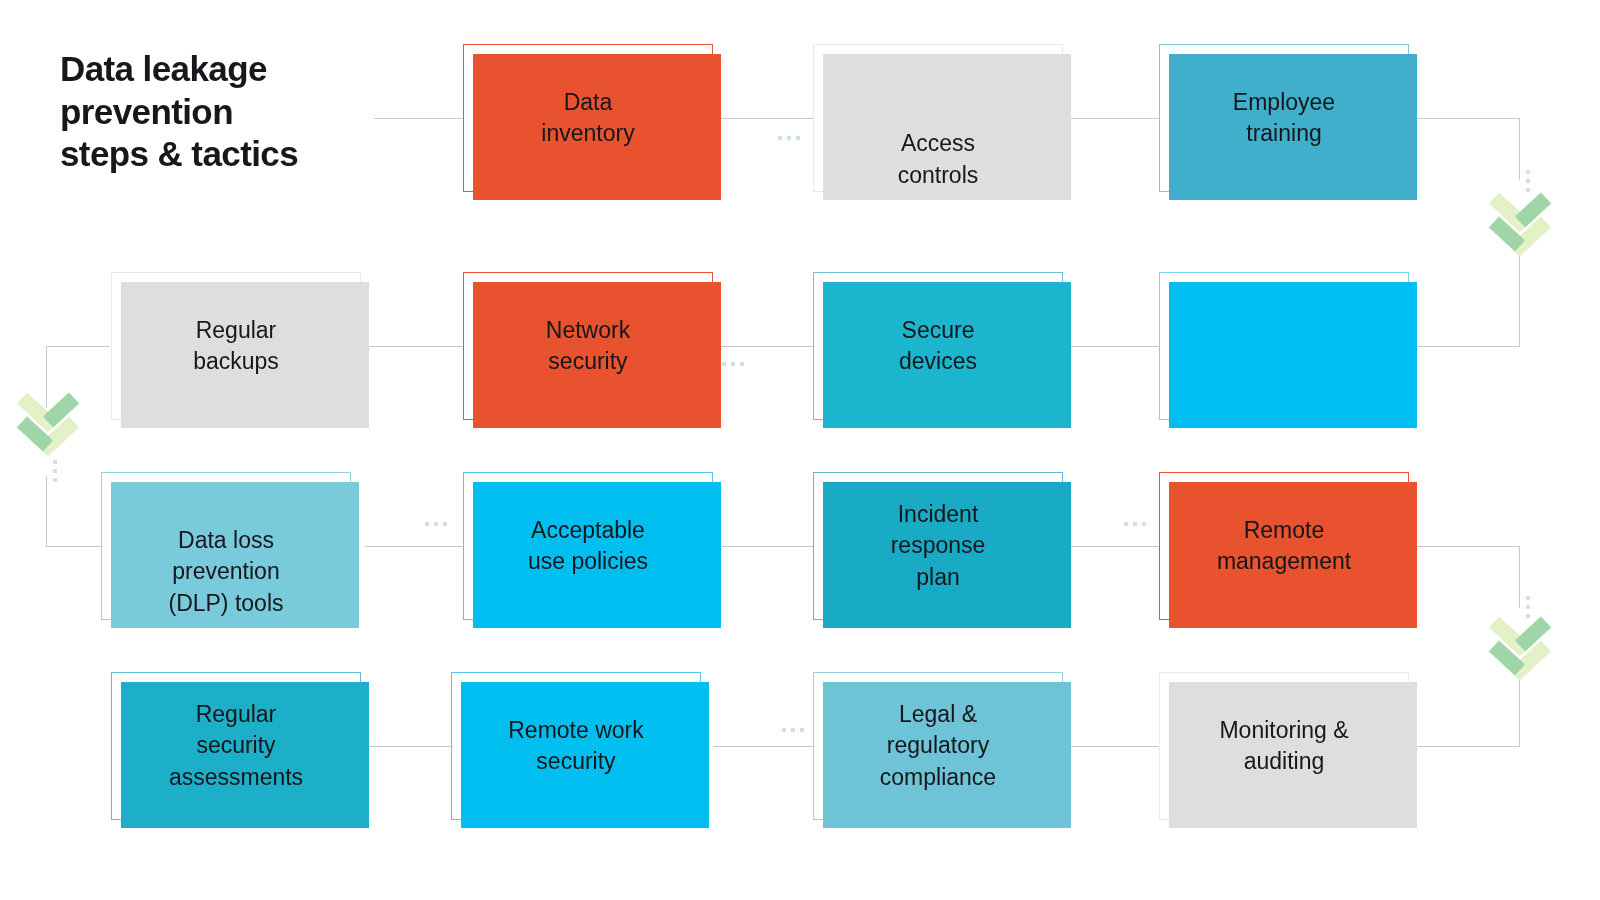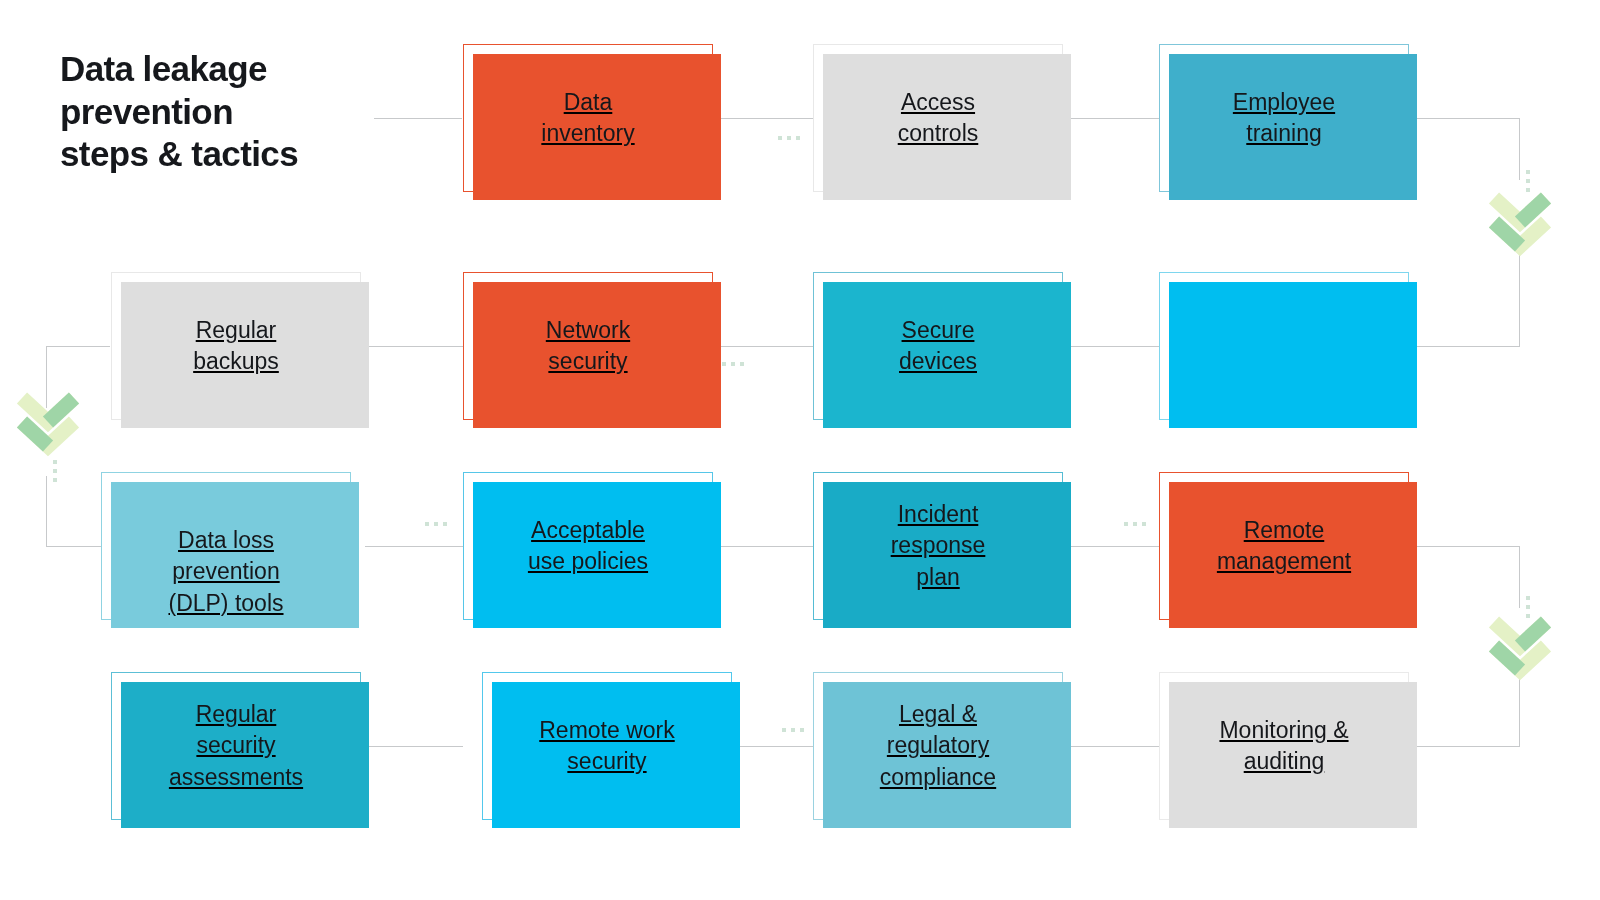--- a/index.html
+++ b/index.html
@@ -28,21 +28,20 @@
   
   .node{
     position:absolute;
     box-sizing:border-box;
     background:#ffffff;
     display:flex;
     align-items:center;
     justify-content:center;
     text-align:center;
     z-index:5;
-    text-decoration:underline;
   }
   .node .shadow{
     position:absolute;
     left:9px; top:9px;
     right:-9px; bottom:-9px;
     z-index:-1;
   }
   .node .label{
     position:relative;
     z-index:2;
@@ -215,21 +214,21 @@
       </g>
     </svg>
   </div>
 
   <div class="node" style="left:463px;top:44px;width:250px;height:148px;border:1.6px solid #E8522E;">
     <span class="shadow" style="background:#E8522E;"></span>
     <span class="label">Data
 inventory</span>
   </div>
 
-  <div class="node" style="left:813px;top:44px;width:250px;height:148px;border:1.6px solid #E8E8E8;">
+  <div class="node" style="left:813px;top:44px;width:250px;height:148px;border:1.6px solid #E8E8E8;align-items:flex-end;">
     <span class="shadow" style="background:#DEDEDE;"></span>
     <span class="label">Access
 controls</span>
   </div>
 
   <div class="node" style="left:1159px;top:44px;width:250px;height:148px;border:1.6px solid #7FC6DA;">
     <span class="shadow" style="background:#3FAFCB;"></span>
     <span class="label">Employee
 training</span>
   </div>
@@ -282,21 +281,21 @@
 management</span>
   </div>
 
   <div class="node" style="left:111px;top:672px;width:250px;height:148px;border:1.6px solid #5CBFD6;">
     <span class="shadow" style="background:#1DAEC8;"></span>
     <span class="label">Regular
 security
 assessments</span>
   </div>
 
-  <div class="node" style="left:482px;top:672px;width:250px;height:148px;border:1.6px solid #52C8EC;text-align:center;">
+  <div class="node" style="left:451px;top:672px;width:250px;height:148px;border:1.6px solid #52C8EC;text-align:center;">
     <span class="shadow" style="background:#00BEF0;"></span>
     <span class="label">Remote work
 security</span>
   </div>
 
   <div class="node" style="left:813px;top:672px;width:250px;height:148px;border:1.6px solid #9AD2E0;">
     <span class="shadow" style="background:#6EC3D6;"></span>
     <span class="label">Legal &amp;
 regulatory
 compliance</span>

